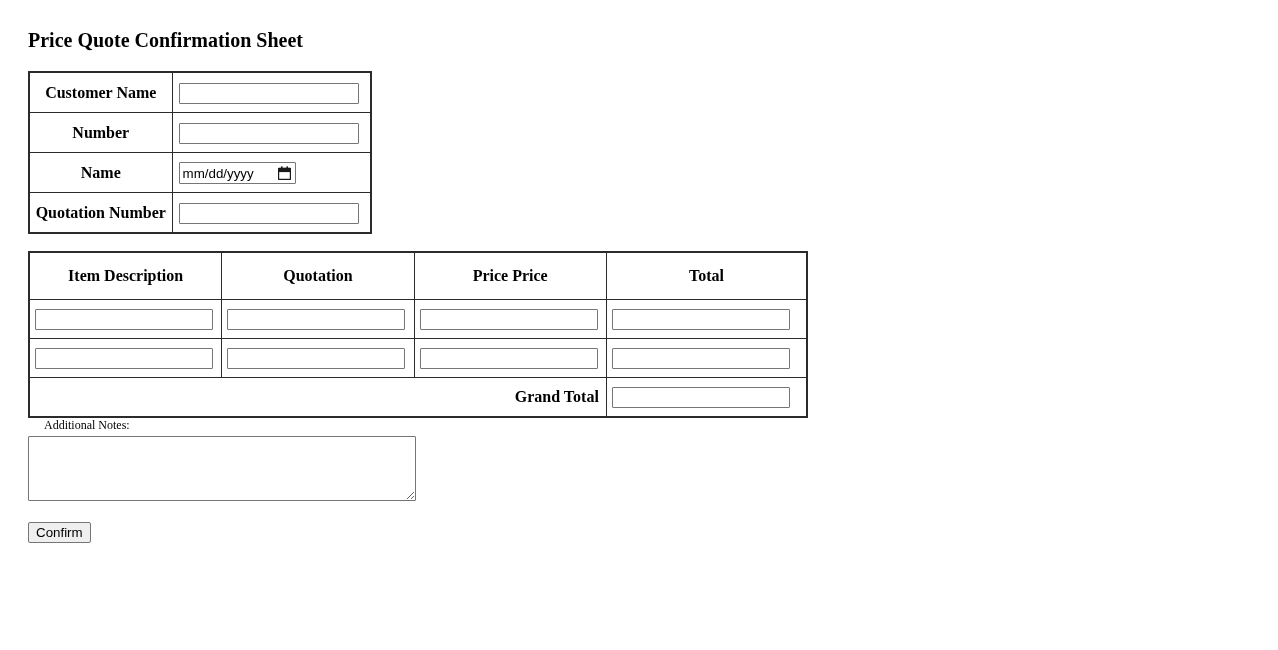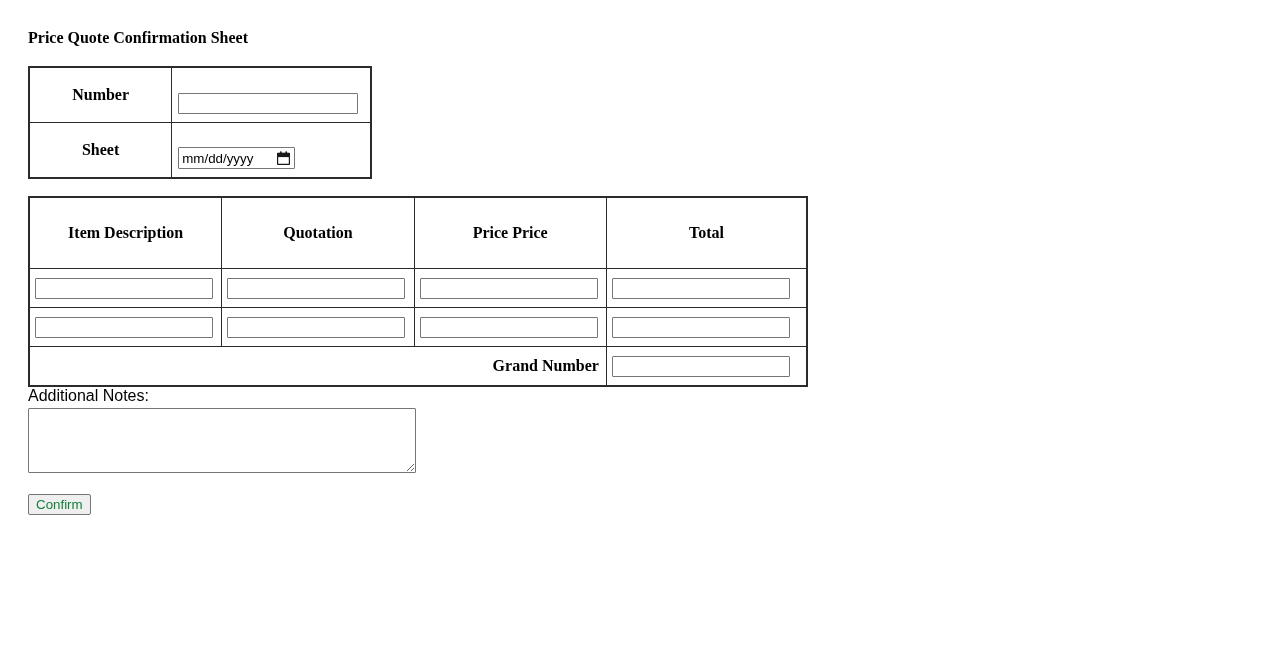--- a/index.html
+++ b/index.html
@@ -15,21 +15,21 @@
     width: 1278px;
     height: 650px;
     overflow: hidden;
   }
   .page {
     padding: 8px 0 0 28px;
     box-sizing: border-box;
   }
   h1.sheet-title {
     font-family: "Liberation Serif", "DejaVu Serif", serif;
-    font-size: 16px;
+    font-size: 20px;
     font-weight: bold;
     margin: 21px 0 19px 0;
     padding: 0;
     line-height: 1.15;
     letter-spacing: 0;
   }
 
   
   table.sheet-table {
     border-collapse: collapse;
@@ -53,34 +53,34 @@
   table.info-table td.label-cell {
     width: 148px;
     text-align: center;
     font-weight: bold;
     font-size: 16px;
     height: 38px;
     padding: 0 4px;
   }
   table.info-table td.field-cell {
     width: 194px;
-    padding: 16px 0 0 6px;
+    padding: 1px 0 0 6px;
     height: 38px;
   }
 
   
   table.items-table {
     width: 780px;
   }
   table.items-table th.col-head {
     text-align: center;
     font-weight: bold;
     font-size: 16px;
     height: 38px;
-    padding: 16px 4px;
+    padding: 4px 4px;
   }
   table.items-table th.col-item   { width: 195px; }
   table.items-table th.col-qty    { width: 195px; }
   table.items-table th.col-price  { width: 195px; }
   table.items-table th.col-total  { width: 231px; }
   table.items-table td.item-cell {
     height: 38px;
     padding: 0 5px;
     text-align: left;
   }
@@ -144,24 +144,24 @@
     align-items: center;
     justify-content: center;
     width: 13px;
     height: 14px;
     margin-left: 6px;
     cursor: pointer;
   }
 
   
   .notes-label {
-    font-family: Liberation Sans, sans-serif;
-    font-size: 16px;
+    font-family: Liberation Serif, serif;
+    font-size: 12px;
     font-weight: normal;
-    margin: 0 0 3px 0;
+    margin: 0 0 3px 16px;
     display: block;
   }
   textarea.notes-area {
     width: 388px;
     height: 65px;
     font-family: "Liberation Sans", sans-serif;
     font-size: 13.333px;
     border: 1px solid #767676;
     border-radius: 1px;
     background: #ffffff;
@@ -172,60 +172,72 @@
     display: block;
     outline: none;
   }
 
   .confirm-wrap {
     margin-top: 21px;
   }
   button.confirm-button {
     font-family: "Liberation Sans", sans-serif;
     font-size: 13.333px;
-    color: #15803d;
+    color: #000000;
     background: #efefef;
     border: 1px solid #767676;
     border-radius: 2px;
     padding: 2px 7px;
     cursor: pointer;
     line-height: normal;
   }
 </style>
 </head>
 <body>
 
 <div class="page">
 
   <h1 class="sheet-title">Price Quote Confirmation Sheet</h1>
 
   <table class="sheet-table info-table">
     <tbody>
       <tr>
+        <td class="label-cell">Customer Name</td>
+        <td class="field-cell">
+          <input class="text-field info-input" type="text" value="" style="">
+        </td>
+      </tr>
+      <tr>
         <td class="label-cell">Number</td>
         <td class="field-cell">
           <input class="text-field info-input" type="text" value="" style="">
         </td>
       </tr>
       <tr>
-        <td class="label-cell">Sheet</td>
+        <td class="label-cell">Name</td>
         <td class="field-cell">
           <span class="date-control">
             <span class="date-placeholder">mm/dd/yyyy</span>
             <span class="calendar-btn">
               <svg width="13" height="14" viewBox="0 0 13 14" aria-hidden="true">
                 <rect x="0.5" y="2.5" width="12" height="11" rx="1" ry="1" fill="none" stroke="#1a1a1a" stroke-width="1.4"></rect>
                 <rect x="0.5" y="2.5" width="12" height="3" fill="#1a1a1a" stroke="#1a1a1a" stroke-width="1.2"></rect>
                 <rect x="3" y="0.4" width="1.6" height="3" fill="#1a1a1a"></rect>
                 <rect x="8.4" y="0.4" width="1.6" height="3" fill="#1a1a1a"></rect>
               </svg>
             </span>
           </span>
         </td>
       </tr>
+      <tr>
+        <td class="label-cell">Quotation Number</td>
+        <td class="field-cell">
+          <input class="text-field info-input" type="text" value="" style="">
+        </td>
+      </tr>
     </tbody>
   </table>
 
   <table class="sheet-table items-table">
     <thead>
       <tr>
         <th class="col-head col-item">Item Description</th>
         <th class="col-head col-qty">Quotation</th>
         <th class="col-head col-price">Price Price</th>
         <th class="col-head col-total">Total</th>
@@ -254,21 +266,21 @@
           <input class="text-field cell-input" type="text" value="" style="">
         </td>
         <td class="item-cell">
           <input class="text-field cell-input" type="text" value="" style="">
         </td>
         <td class="item-cell">
           <input class="text-field total-input" type="text" value="" style="">
         </td>
       </tr>
       <tr>
-        <td class="grand-label-cell" colspan="3">Grand Number</td>
+        <td class="grand-label-cell" colspan="3">Grand Total</td>
         <td class="grand-value-cell">
           <input class="text-field total-input" type="text" value="" style="">
         </td>
       </tr>
     </tbody>
   </table>
 
   <div class="notes-block">
     <label class="notes-label">Additional Notes:</label>
     <textarea class="notes-area" placeholder="" style=""></textarea>

